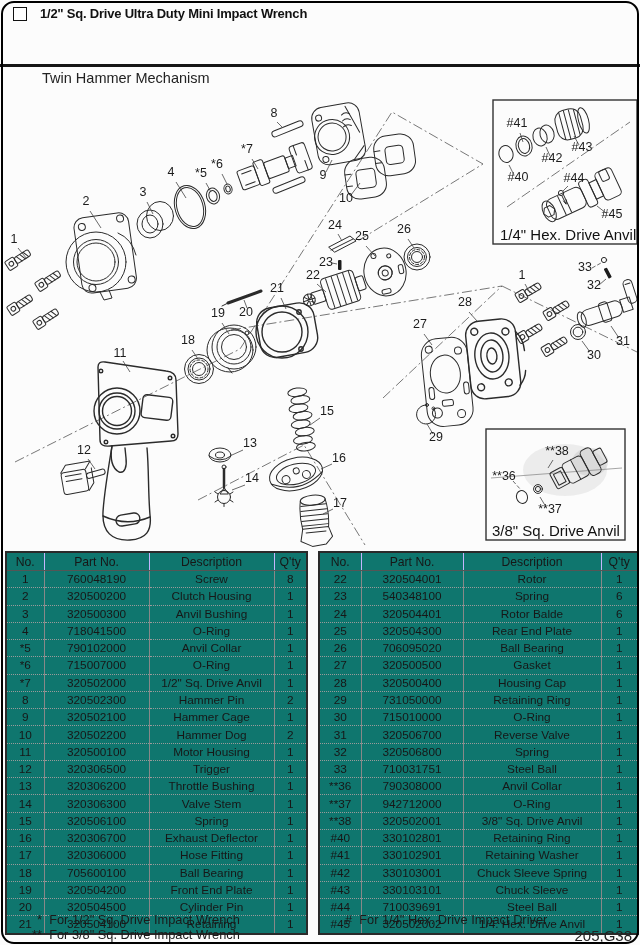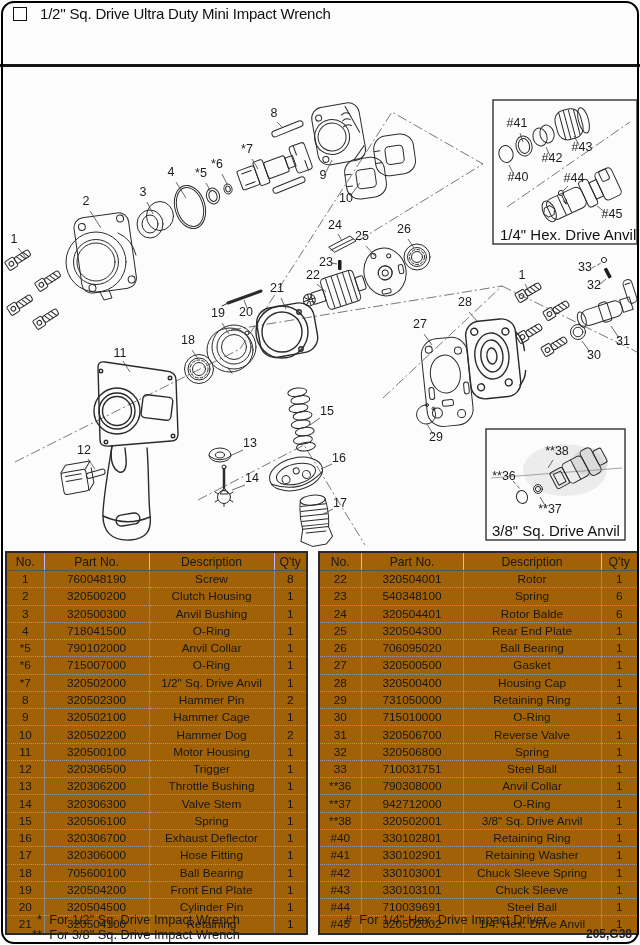--- a/index.html
+++ b/index.html
@@ -1,56 +1,57 @@
 <!DOCTYPE html>
 <html><head>
 <meta charset="utf-8">
 <style>
   html,body{margin:0;padding:0;background:#e8e8e8;}
   #page{position:relative;width:640px;height:945px;background:#fcfcfc;overflow:hidden;
         font-family:"Liberation Sans",sans-serif;color:#111;}
   #frame{position:absolute;inset:1px;border:2.5px solid #000;border-radius:13px;pointer-events:none;z-index:9;}
   .cbrow{position:absolute;left:13px;display:flex;align-items:center;gap:13px;height:19px;}
   .cbx{width:12px;height:12px;border:1.7px solid #111;background:#fff;flex:0 0 auto;}
-  .cbl{font-size:15px;font-weight:400;white-space:nowrap;letter-spacing:-0.2px;}
+  .cbl{font-size:13px;font-weight:700;white-space:nowrap;letter-spacing:-0.2px;}
   #rule{position:absolute;left:0;top:64px;width:640px;height:2.5px;background:#151515;}
   #subtitle{position:absolute;left:42px;top:70px;font-size:14.5px;color:#222;}
   svg{position:absolute;left:0;top:0;z-index:1;}
   .pt{stroke:#2b2b2b;fill:none;stroke-width:1;stroke-linejoin:round;stroke-linecap:round;}
   .pt2{stroke:#2b2b2b;fill:none;stroke-width:1.4;stroke-linejoin:round;stroke-linecap:round;}
   .dd{stroke:#555;stroke-width:.8;fill:none;stroke-dasharray:10 3 2 3;}
   .ldr{stroke:#444;stroke-width:.8;}
   .clb{font:12.5px "Liberation Sans",sans-serif;fill:#1c1c1c;text-anchor:middle;}
   .cap{font:15px "Liberation Sans",sans-serif;fill:#111;}
   .insetbox{stroke:#333;stroke-width:1.4;fill:none;}
   .fill{fill:#1c1c1c;stroke:none;}
   .ptable{position:absolute;border-collapse:collapse;table-layout:fixed;
-          font:11.8px "Liberation Sans",sans-serif;color:#171717;background:#a16207;z-index:2;}
+          font:11.8px "Liberation Sans",sans-serif;color:#171717;background:#0f766e;z-index:2;}
   .ptable{border:2px solid #2a2a2a;}
   .ptable th{font-weight:400;font-size:12.2px;border-left:1px solid #c4b5fd;border-bottom:1.2px solid #555;
              height:17px;padding:0 2px;text-align:center;}
   .ptable td{border-left:1px solid #888;border-top:1px dotted #9a9a9a;height:16.28px;
              padding:0 3px;text-align:center;white-space:nowrap;overflow:hidden;}
   .ptable td.c2{text-align:center;}
   .ptable th:first-child,.ptable td:first-child{border-left:none;}
   .fnote{position:absolute;font-size:12.8px;color:#1a1a1a;white-space:nowrap;z-index:2;}
   .fmark{display:inline-block;text-align:right;}
-  #docnum{position:absolute;right:8px;top:927px;font-size:12px;color:#222;z-index:2;font-weight:bold;}
+  #docnum{position:absolute;right:8px;top:927px;font-size:15px;color:#222;z-index:2;}
 </style>
 </head>
 <body>
 
 <div id="page">
   <div id="frame"></div>
 
   <div class="cbrow" style="top:4px">
     <span class="cbx"></span>
     <span class="cbl">1/2'' Sq. Drive Ultra Duty Mini Impact Wrench</span>
   </div>
   <div id="rule"></div>
+  <div id="subtitle">Twin Hammer Mechanism</div>
 
   <svg id="diag" width="640" height="945" viewBox="0 0 640 945">
     <defs>
       <g id="scrw" class="pt">
         <rect x="-1" y="-5.2" width="10" height="10.4" rx="1.6"></rect>
         <circle cx="4" cy="0" r="2.3"></circle>
         <rect x="9" y="-3.4" width="16.5" height="6.8" rx="2.4"></rect>
         <path d="M12,-3.4 L14.5,3.4 M16,-3.4 L18.5,3.4 M20,-3.4 L22.5,3.4"></path>
       </g>
     </defs>

